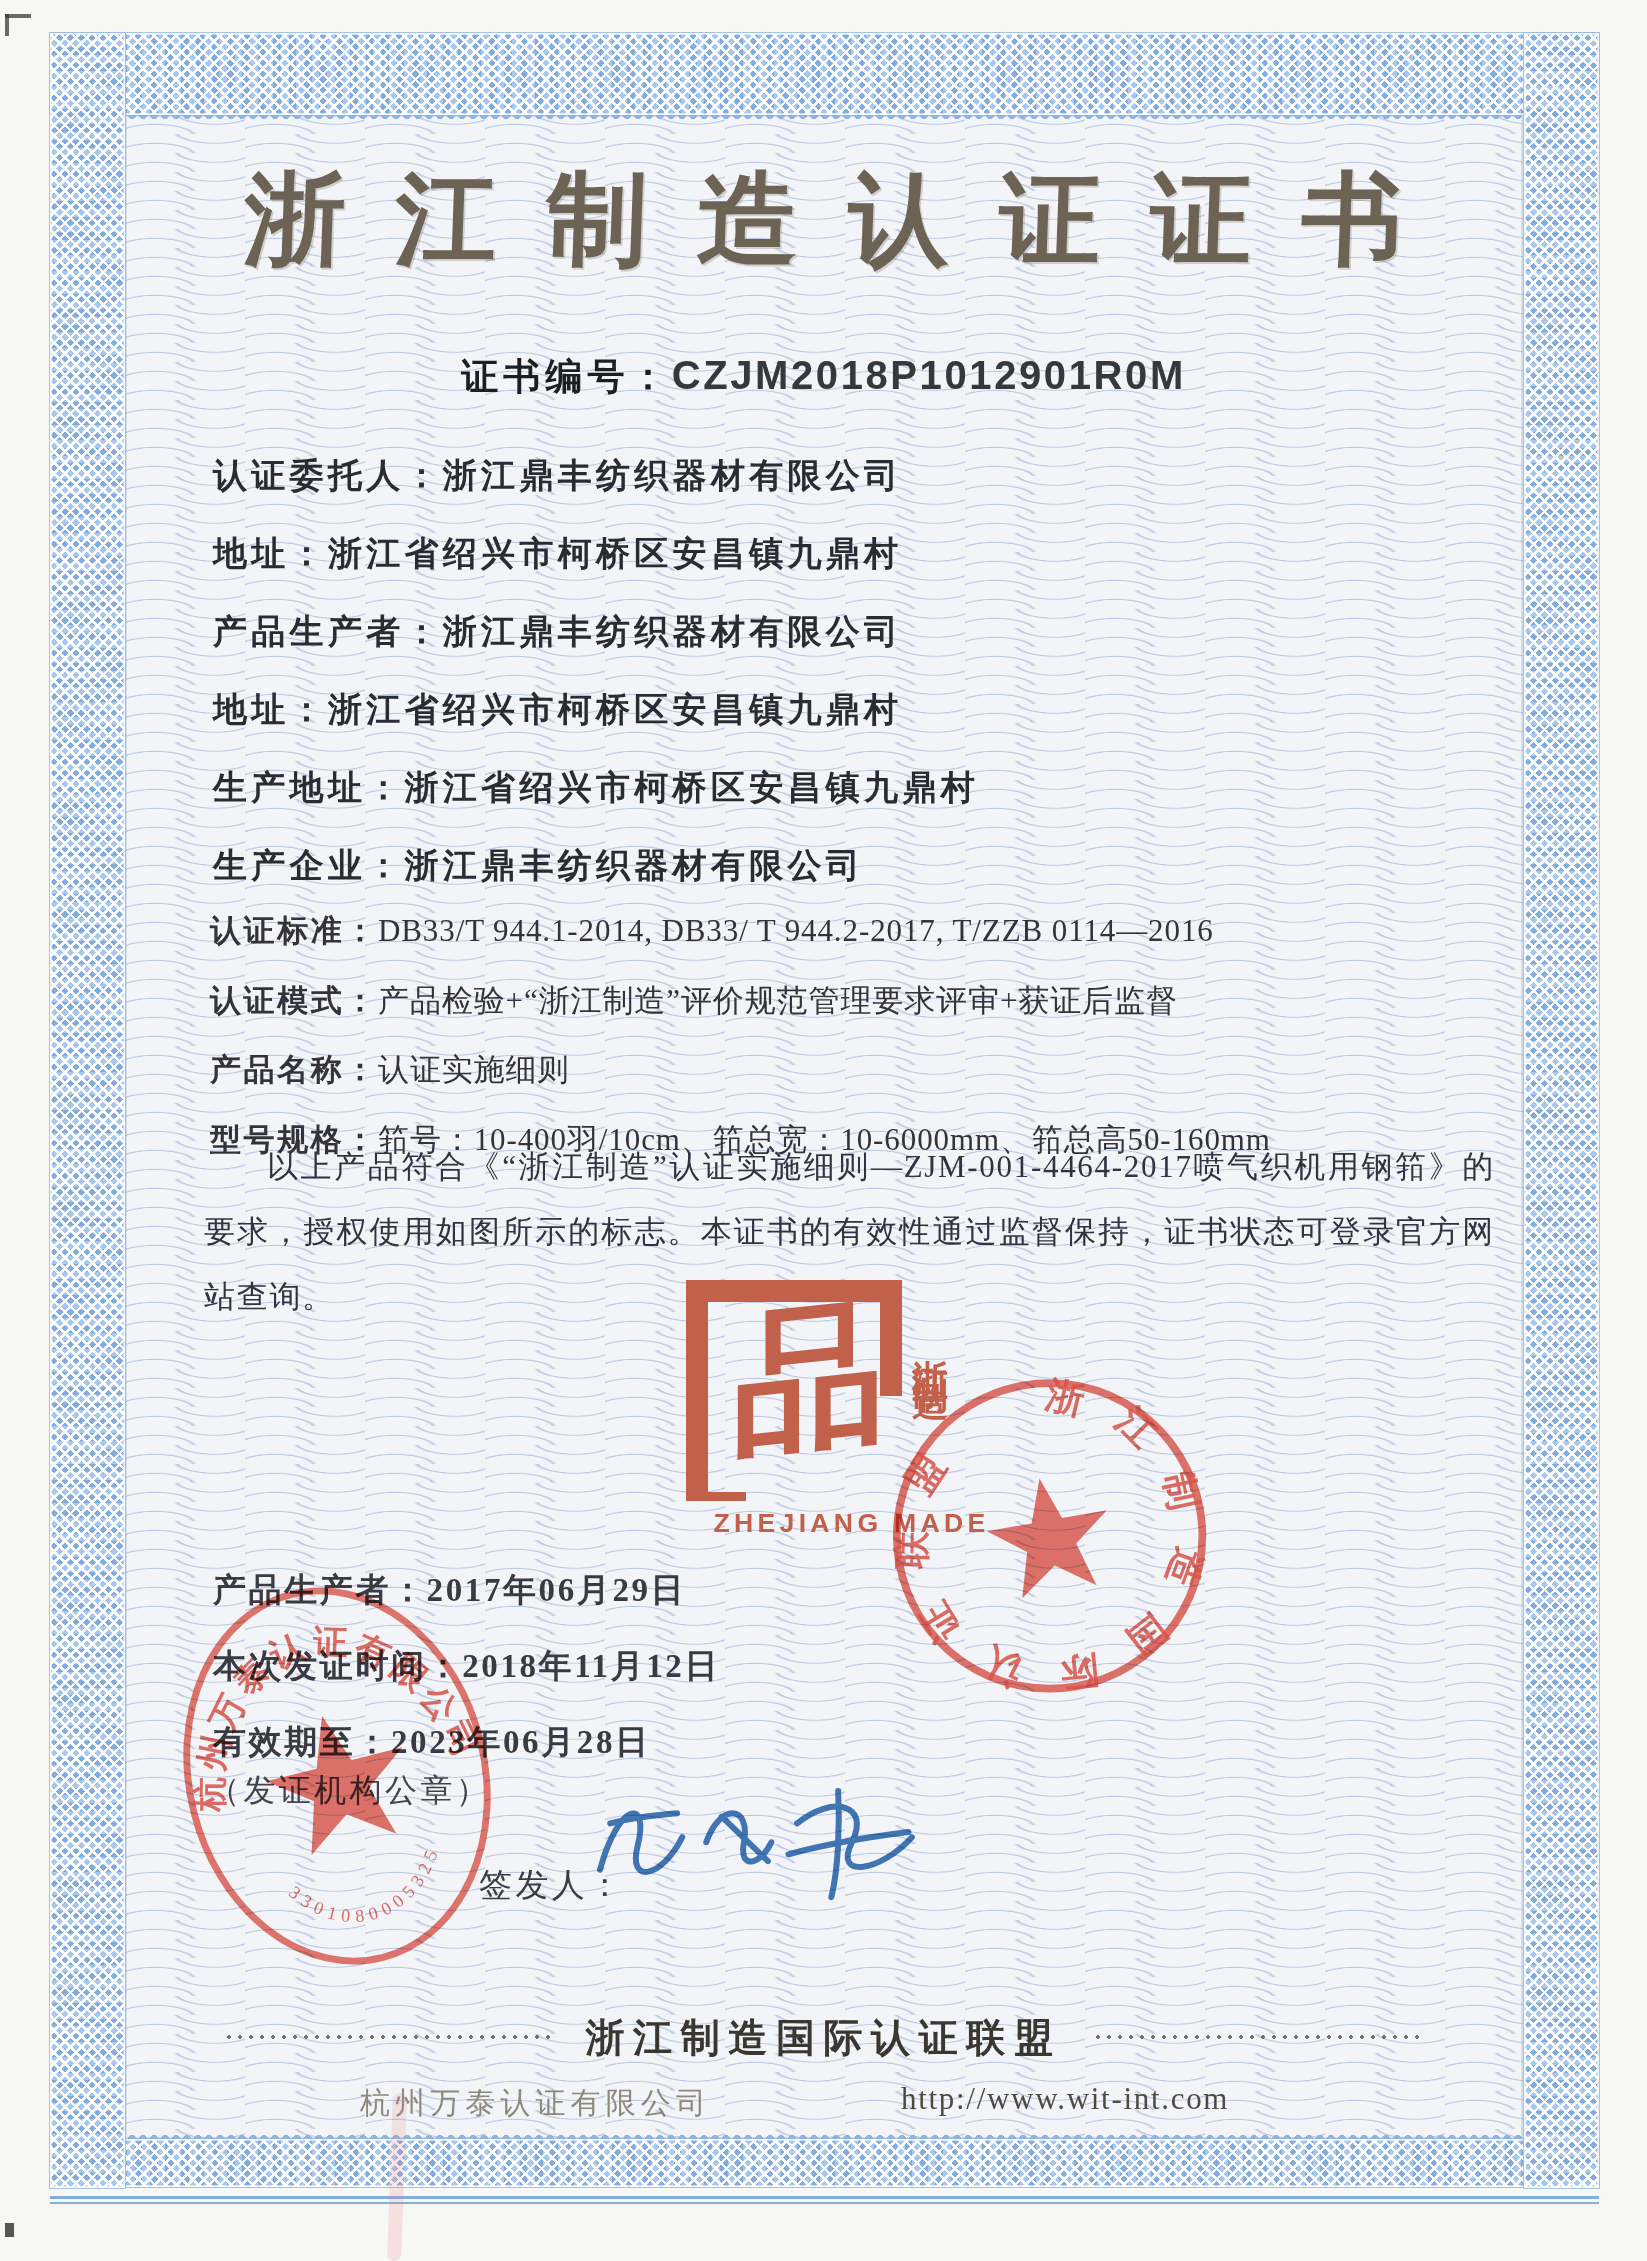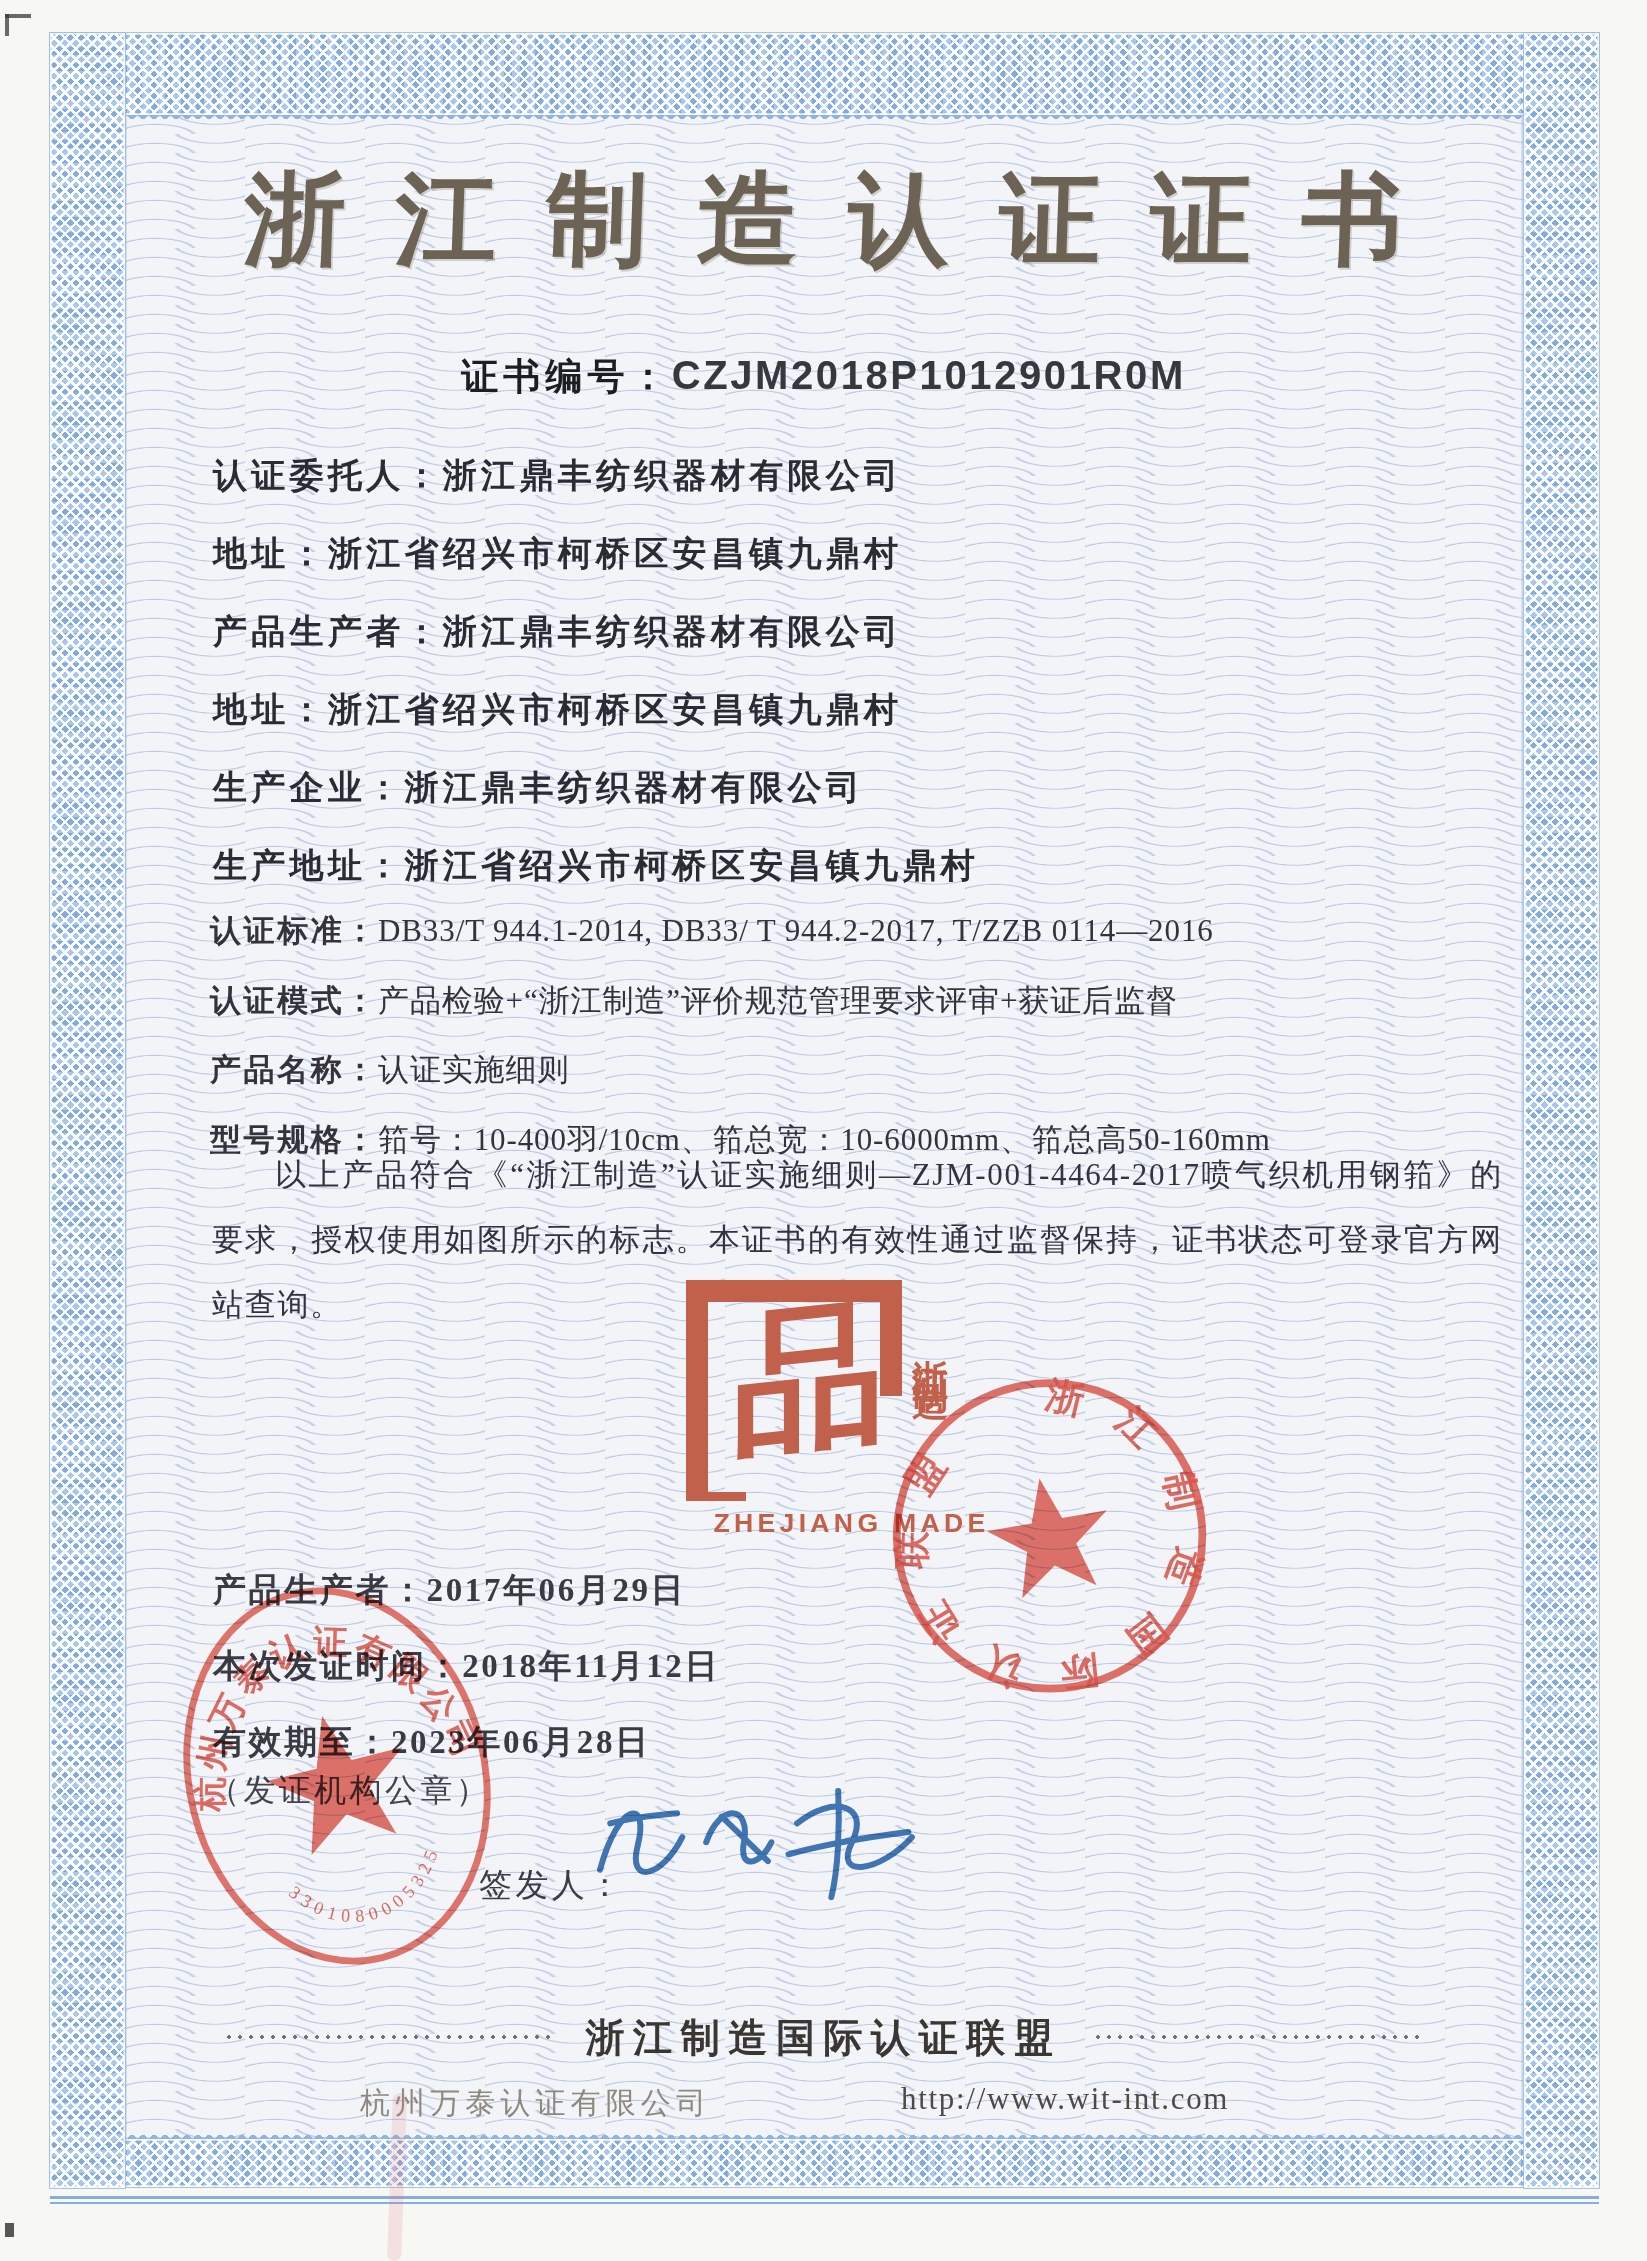--- a/index.html
+++ b/index.html
@@ -74,21 +74,21 @@
   .certline .lbl{font-size:37px;letter-spacing:5.1px;}
   .certline .num{font-size:40px;letter-spacing:2.6px;color:#35383d;}
   .fields{position:absolute;left:213px;top:453px;}
   .fields .row{font-size:34px;font-weight:700;letter-spacing:4.3px;color:#2b2b33;margin-bottom:32px;white-space:nowrap;}
   .specs{position:absolute;left:210px;top:897px;}
   .specs .row{font-size:31px;letter-spacing:0.9px;color:#34333b;margin-bottom:27.5px;white-space:nowrap;margin-top:13px;}
   .specs .row b{font-weight:700;letter-spacing:2.6px;}
   .statement{
     position:absolute;left:204px;top:1134px;width:1291px;
     font-size:31px;line-height:65px;color:#333240;text-align:justify;
-    text-indent:63px;letter-spacing:1.7px;margin:8px;
+    text-indent:63px;letter-spacing:1.7px;margin:0;
   }
   
   .zjmade{position:absolute;left:686px;top:1280px;width:268px;height:259px;}
   .zj-frame{position:absolute;left:0;top:0;width:216px;height:221px;border-top:22px solid #c2614b;border-left:22px solid #c2614b;box-sizing:border-box;}
   .zj-frame::after{content:"";position:absolute;right:0;top:0;width:22px;height:94px;background:#c2614b;}
   .zj-frame::before{content:"";position:absolute;left:0;bottom:0;width:38px;height:8.6px;background:#c2614b;}
   .zj-glyph{
     position:absolute;left:33px;top:15.4px;width:180px;text-align:center;
     font-size:154px;line-height:163px;color:#c2614b;font-weight:700;
     transform:rotate(-6deg) skewX(-6deg);
@@ -145,22 +145,22 @@
 
   <div class="certline">
     <span class="lbl">证书编号：</span><span class="num">CZJM2018P1012901R0M</span>
   </div>
 
   <div class="fields">
     <div class="row"><span>认证委托人：</span><span>浙江鼎丰纺织器材有限公司</span></div>
     <div class="row"><span>地址：</span><span>浙江省绍兴市柯桥区安昌镇九鼎村</span></div>
     <div class="row"><span>产品生产者：</span><span>浙江鼎丰纺织器材有限公司</span></div>
     <div class="row"><span>地址：</span><span>浙江省绍兴市柯桥区安昌镇九鼎村</span></div>
+    <div class="row"><span>生产地址：</span><span>浙江省绍兴市柯桥区安昌镇九鼎村</span></div>
     <div class="row"><span>生产企业：</span><span>浙江鼎丰纺织器材有限公司</span></div>
-    <div class="row"><span>生产地址：</span><span>浙江省绍兴市柯桥区安昌镇九鼎村</span></div>
   </div>
 
   <div class="specs">
     <div class="row"><b>认证标准：</b><span>DB33/T 944.1-2014, DB33/ T 944.2-2017, T/ZZB 0114—2016</span></div>
     <div class="row"><b>认证模式：</b><span>产品检验+“浙江制造”评价规范管理要求评审+获证后监督</span></div>
     <div class="row"><b>产品名称：</b><span>认证实施细则</span></div>
     <div class="row"><b>型号规格：</b><span>筘号：10-400羽/10cm、筘总宽：10-6000mm、筘总高50-160mm</span></div>
   </div>
 
   <p class="statement">以上产品符合《“浙江制造”认证实施细则—ZJM-001-4464-2017喷气织机用钢筘》的要求，授权使用如图所示的标志。本证书的有效性通过监督保持，证书状态可登录官方网站查询。</p>

